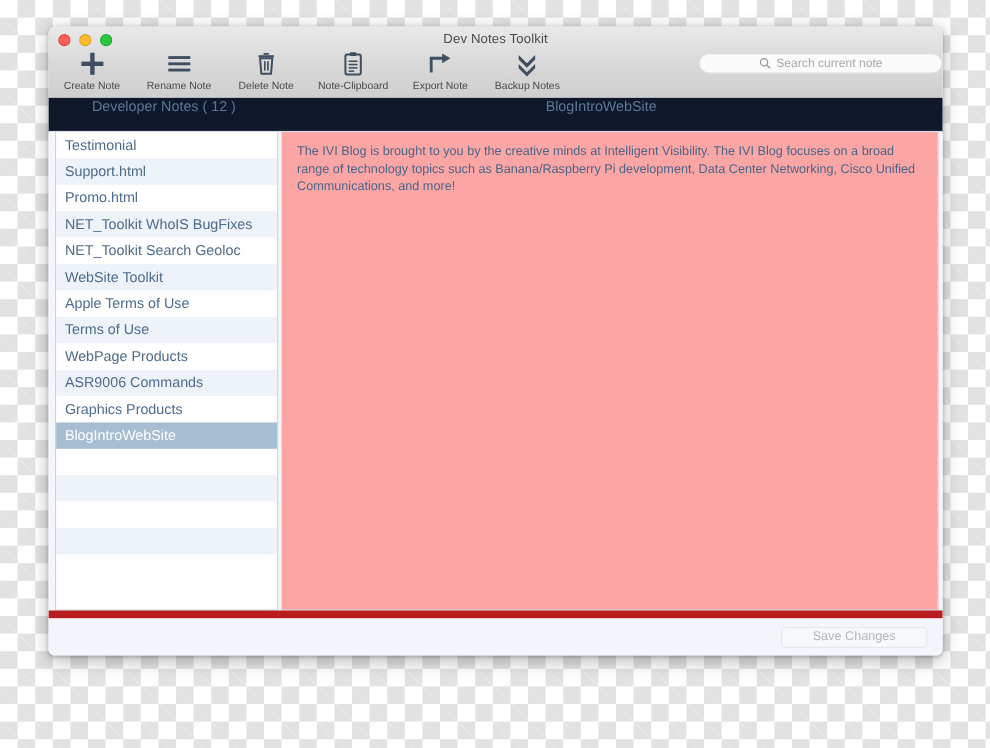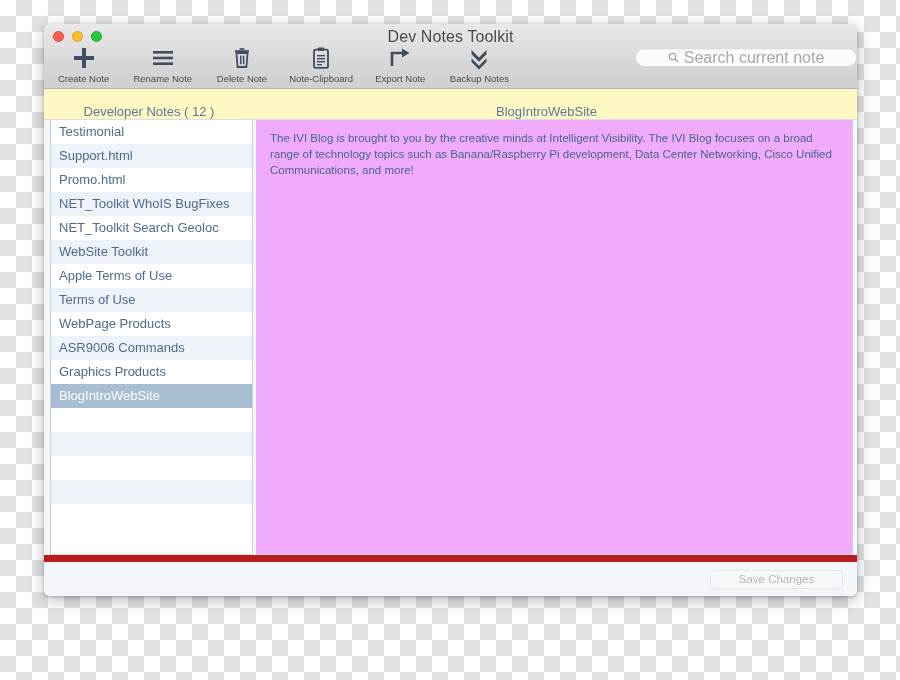--- a/index.html
+++ b/index.html
@@ -59,21 +59,21 @@
   .tl-close  { background: #ff5f56; border: 0.5px solid #e0443e; }
   .tl-min    { background: #ffbd2e; border: 0.5px solid #dea123; }
   .tl-max    { background: #27c93f; border: 0.5px solid #1aab29; }
 
   #window-title {
     position: absolute;
     top: 4px;
     left: 0;
     width: 100%;
     text-align: center;
-    font-size: 16px;
+    font-size: 12px;
     color: #4b4b4b;
     letter-spacing: 0.1px;
   }
 
   #toolbar-items {
     position: absolute;
     left: 0;
     top: 20px;
     width: 100%;
     height: 45px;
@@ -112,31 +112,31 @@
     background: #fbfbfb;
     border: 1px solid #dcdcdc;
     border-radius: 10px;
     display: flex;
     align-items: center;
     justify-content: center;
     gap: 5px;
     box-shadow: inset 0 1px 1px rgba(0,0,0,0.04);
   }
   #search-placeholder {
-    font-size: 16px;
+    font-size: 11px;
     color: #a8a8a8;
   }
 
   
   #header-band {
     flex: 0 0 31px;
-    background: #fef9c3;
+    background: #0f172a;
     border-bottom: 1px solid #d5dde8;
     display: flex;
-    align-items: flex-end;
+    align-items: flex-start;
     font-size: 13px;
     color: #5d7898;
   }
   #sidebar-header {
     width: 210px;
     flex: 0 0 210px;
     text-align: center;
   }
   #note-title-header {
     flex: 1;
@@ -174,21 +174,21 @@
   }
   .note-row.stripe { background: #eef3fa; }
   .note-row.selected {
     background: #a7bdd1;
     color: #ffffff;
   }
 
   
   #note-editor {
     flex: 1;
-    background: #f0abfc;
+    background: #fca5a5;
     border: 1px solid #c9d3df;
     border-top: none;
     border-left: none;
     margin-left: 3px;
     padding: 11px 14px;
     overflow: hidden;
   }
   #note-body {
     font-size: 11.5px;
     line-height: 1.38;

